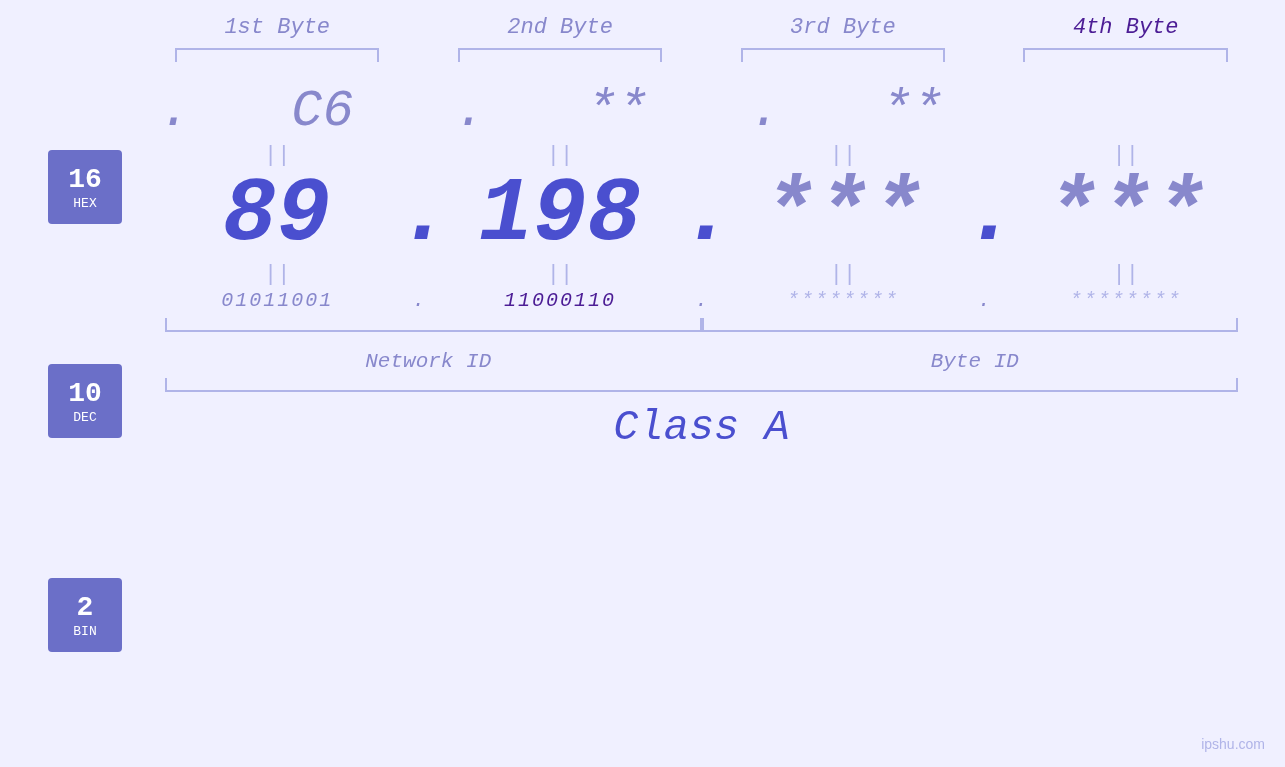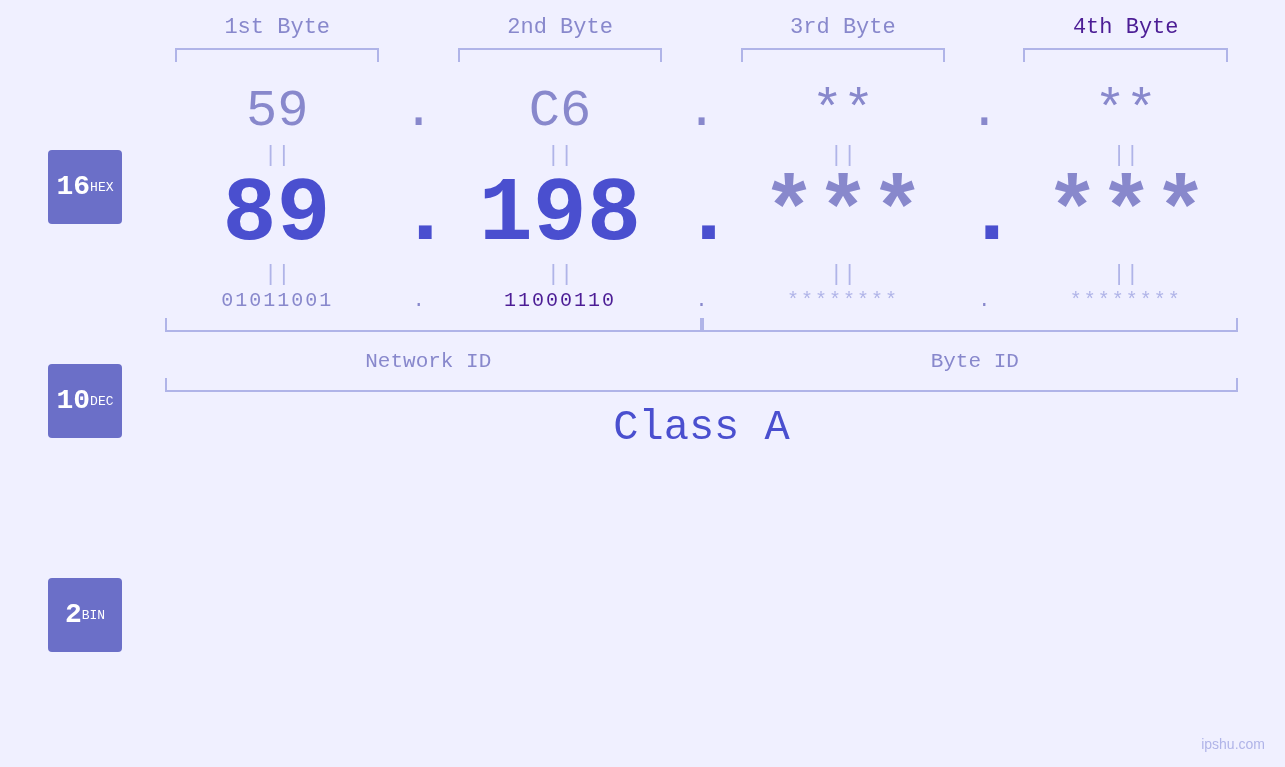--- a/index.html
+++ b/index.html
@@ -33,21 +33,21 @@
       flex-direction: column;
       gap: 140px;
     }
 
     .badge {
       background-color: #6b6fc8;
       color: white;
       width: 74px;
       height: 74px;
       display: flex;
-      flex-direction: row;
+      flex-direction: column;
       align-items: center;
       justify-content: center;
       border-radius: 4px;
     }
 
     .badge-number {
       font-size: 28px;
       font-weight: bold;
       line-height: 1.2;
     }
@@ -66,20 +66,21 @@
       font-size: 14px;
       font-family: Arial, sans-serif;
     }
 
     
     .main-content {
       position: absolute;
       left: 155px;
       right: 37px;
       top: 15px;
+      font-style: italic;
     }
 
     
     .flex-row {
       display: flex;
       align-items: center;
     }
 
     .flex-cell {
       width: 255px;
@@ -143,23 +144,20 @@
       <div class="flex-cell">
         <div style="height:14px; border:2px solid #b0b4e8; border-bottom:none; margin:0 20px;"></div>
       </div>
       <div class="flex-sep"></div>
       <div class="flex-cell">
         <div style="height:14px; border:2px solid #b0b4e8; border-bottom:none; margin:0 20px;"></div>
       </div>
     </div>
 
     <div class="flex-row" style="align-items:center; margin-bottom:2px;">
-      <div class="flex-cell">
-        <span style="font-size:52px; color:#8888cc; font-family:'Courier New',monospace;">59</span>
-      </div>
       <div class="flex-sep">
         <span style="font-size:52px; color:#8888cc; font-family:'Courier New',monospace;">.</span>
       </div>
       <div class="flex-cell">
         <span style="font-size:52px; color:#8888cc; font-family:'Courier New',monospace;">C6</span>
       </div>
       <div class="flex-sep">
         <span style="font-size:52px; color:#8888cc; font-family:'Courier New',monospace;">.</span>
       </div>
       <div class="flex-cell">

